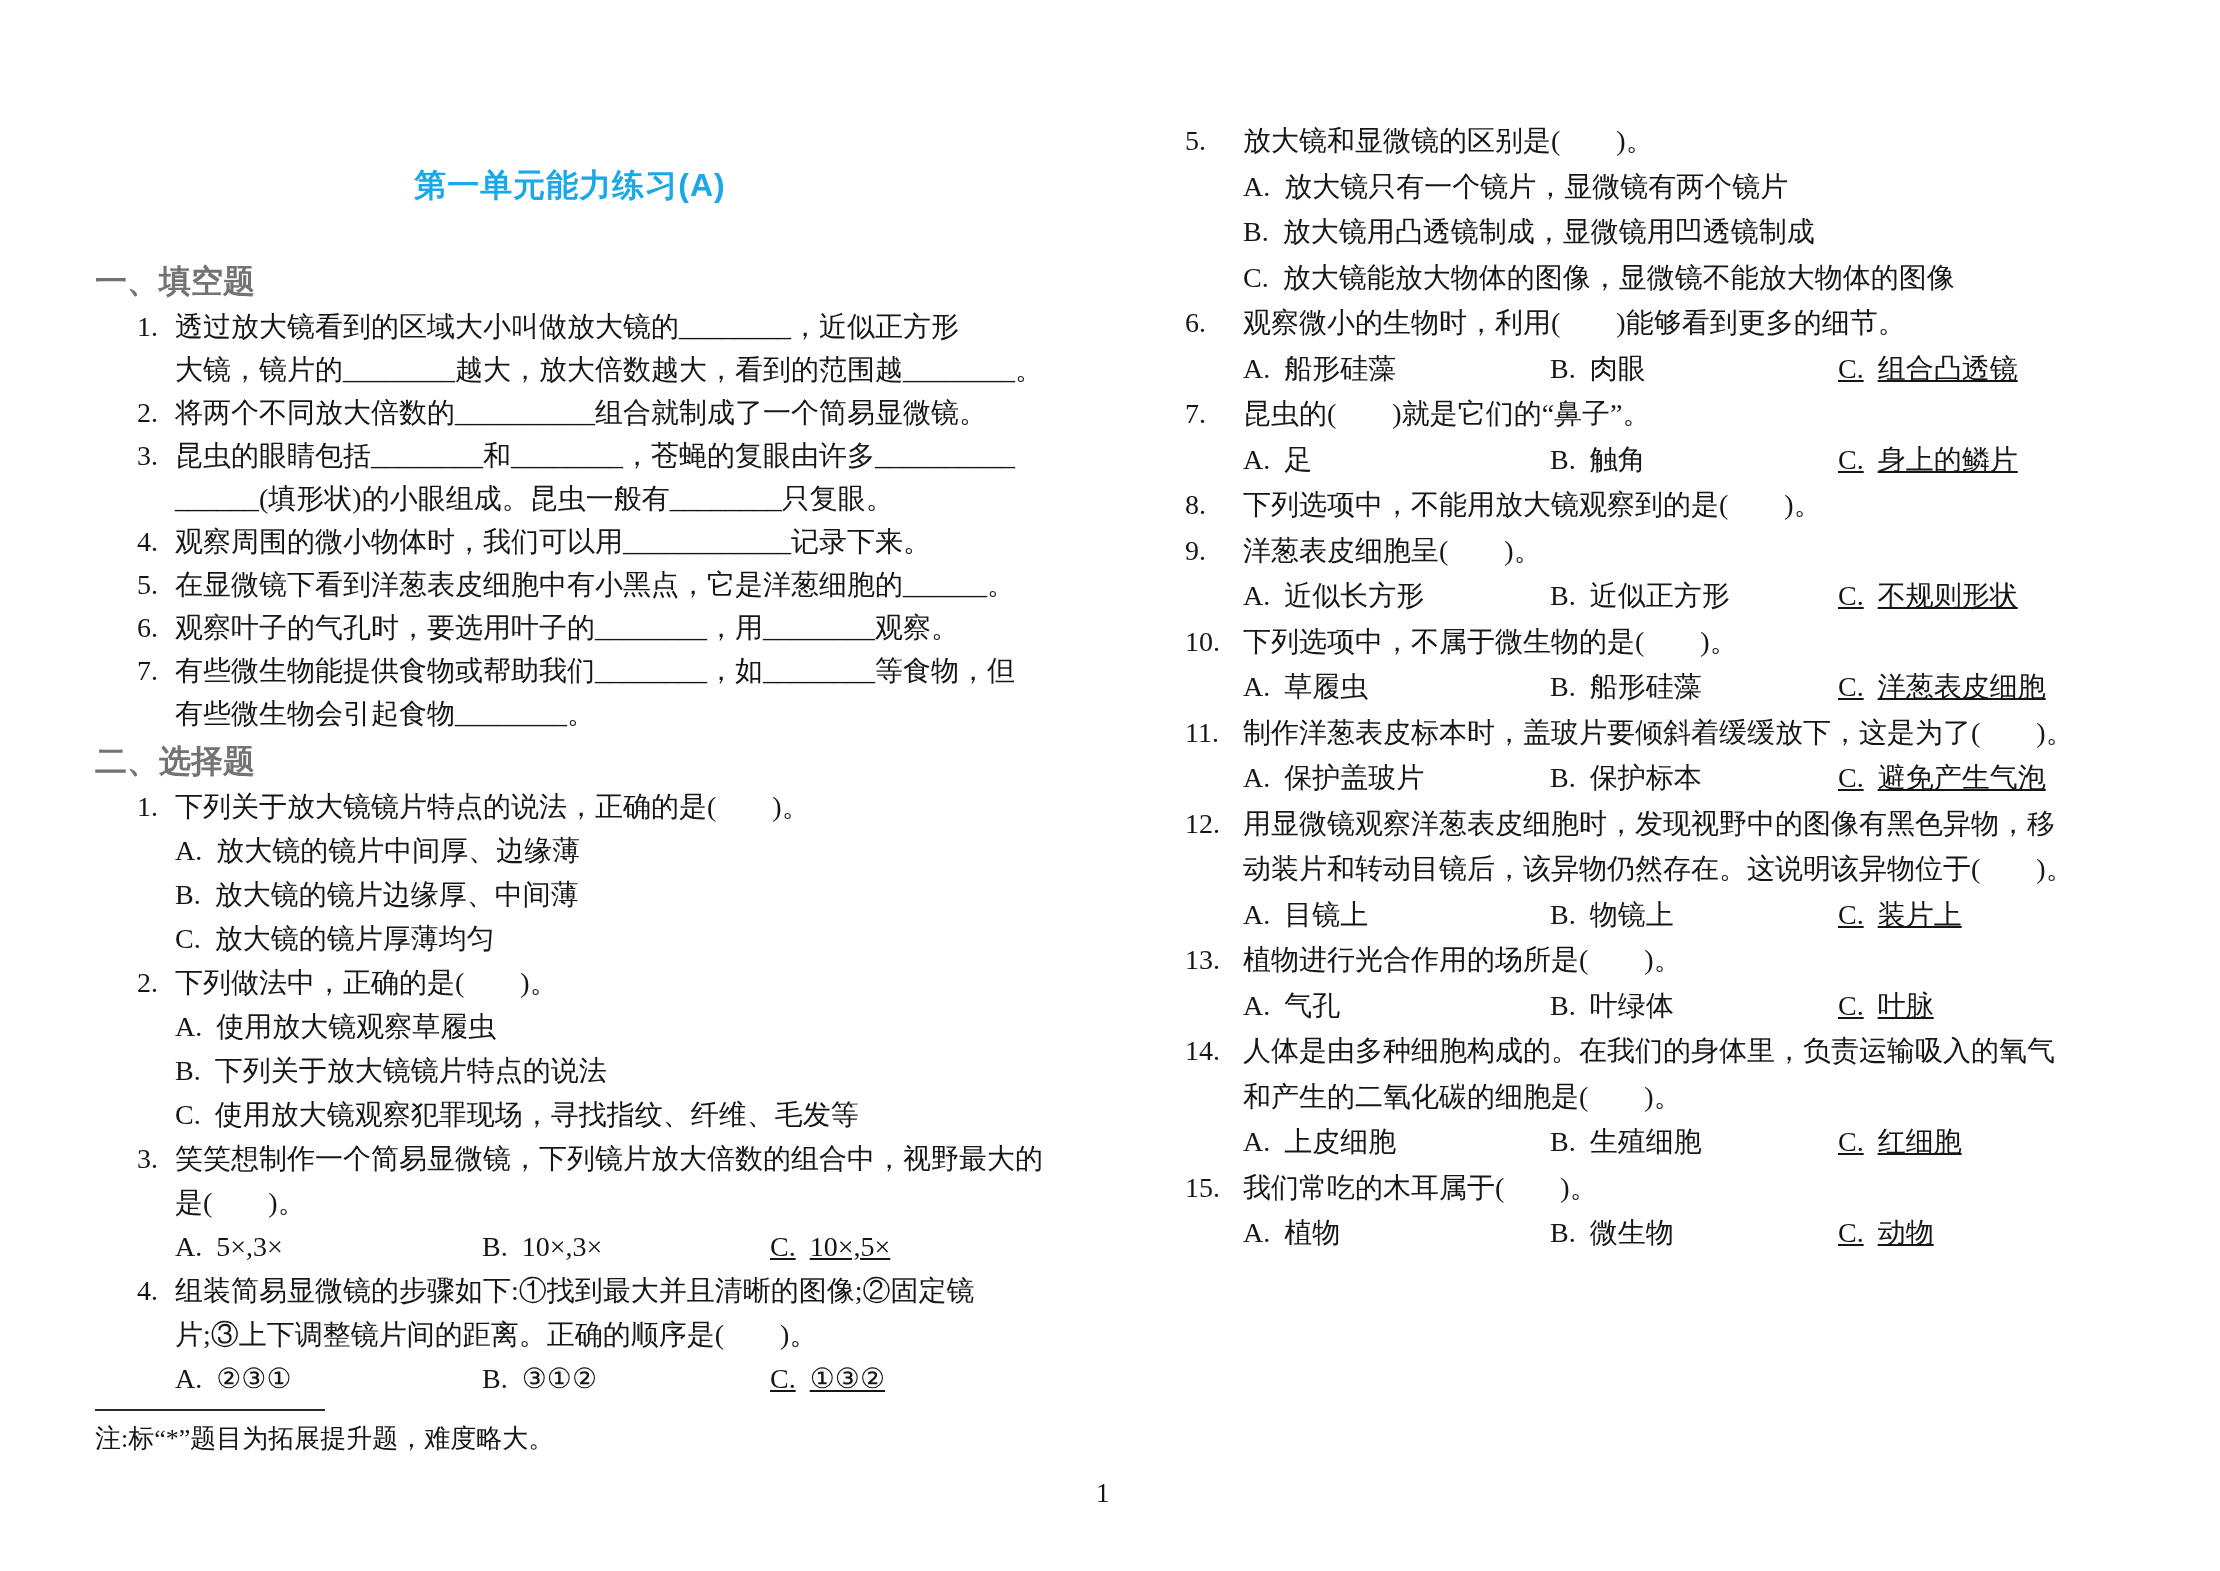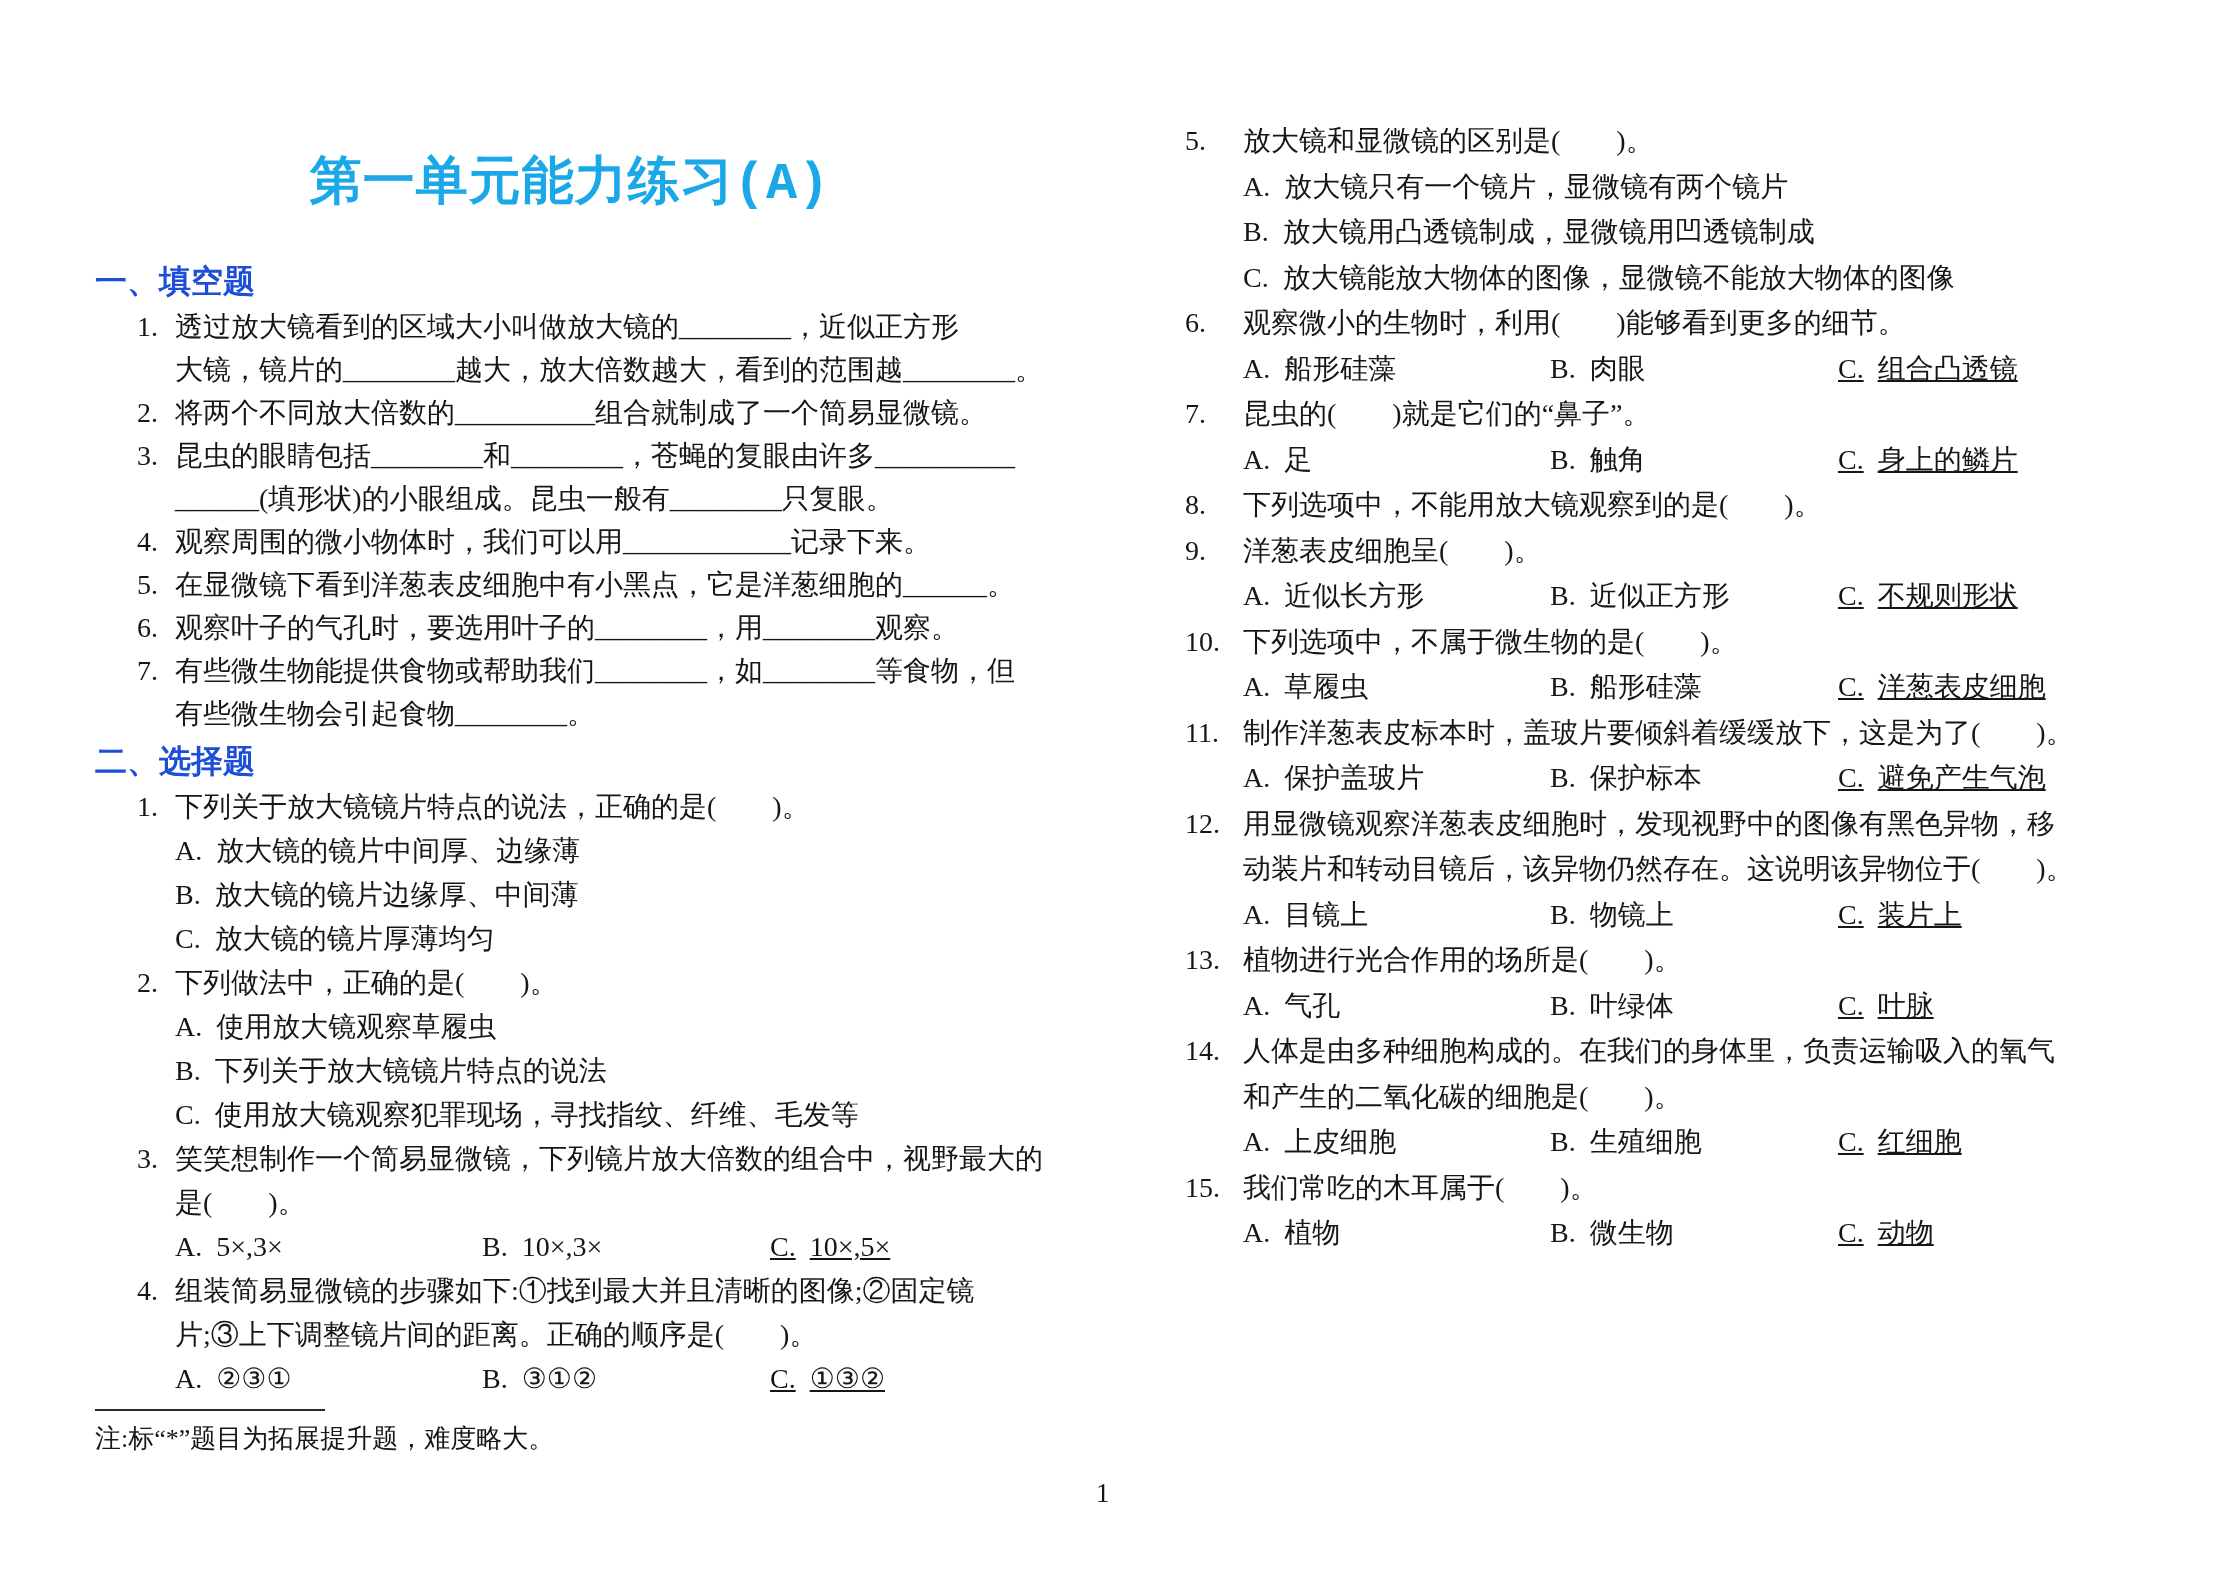--- a/index.html
+++ b/index.html
@@ -6,25 +6,25 @@
   body{
     width:2220px;height:1571px;position:relative;background:#ffffff;
     font-family:"Liberation Serif","DejaVu Serif",serif;color:#161616;
     overflow:hidden;
   }
   .col{position:absolute;}
   .col-left{left:95px;top:155px;width:950px;}
   .col-right{left:1185px;top:118px;width:950px;}
   .title{
     margin:0;text-align:center;color:#1aa8e8;
-    font-family:Liberation Mono, monospace;
-    font-weight:bold;font-size:52px;line-height:60px;letter-spacing:1px;
+    font-family:Liberation Sans, sans-serif;
+    font-weight:bold;font-size:32px;line-height:60px;letter-spacing:1px;
   }
   .sec{
-    margin:0;color:#1d4ed8;
+    margin:0;color:#737373;
     font-family:"Liberation Sans","DejaVu Sans",sans-serif;
     font-weight:bold;font-size:32px;line-height:44px;
   }
   .sec-fill{margin-top:44px;}
   .sec-choice{margin-top:4px;}
   .qlist{font-size:28px;}
   #fill-questions{margin-top:2px;line-height:43px;}
   #choice-left{margin-top:2px;line-height:44px;}
   #choice-right{line-height:45.5px;}
   .q{position:relative;padding-left:80px;}

